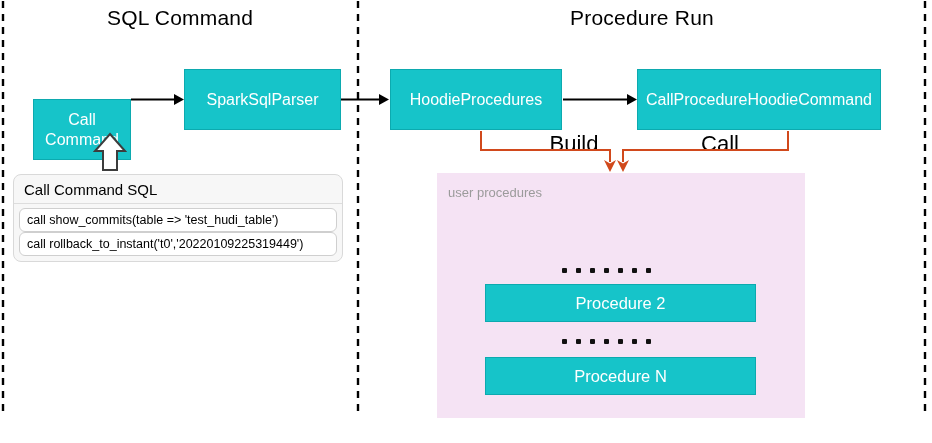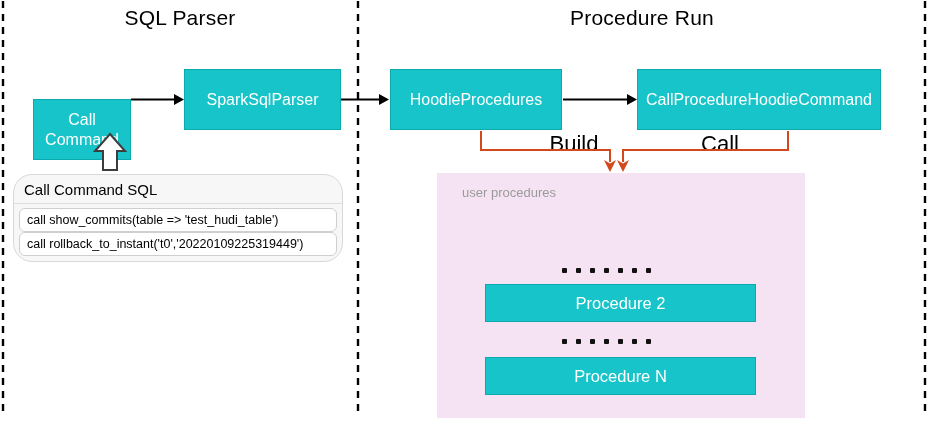--- a/index.html
+++ b/index.html
@@ -27,41 +27,41 @@
     display:flex;align-items:center;justify-content:center;text-align:center;
     font-size:16px;line-height:1.25;
   }
   .node-call-command{left:33px;top:69px;width:98px;height:61px;padding:0 12px;margin-top:30px;}
   .node-spark{left:184px;top:69px;width:157px;height:61px;}
   .node-hoodie{left:390px;top:69px;width:172px;height:61px;}
   .node-cphc{left:637px;top:69px;width:244px;height:61px;}
 
   .sql-panel{
     position:absolute;left:13px;top:174px;width:330px;
-    background:#f7f7f7;border:1px solid #d9d9d9;border-radius:19px;
+    background:#f7f7f7;border:1px solid #d9d9d9;border-radius:8px;
   }
   .sql-panel-header{
     font-size:15px;padding:6px 10px 5px 10px;border-bottom:1px solid #ddd;
   }
   .sql-rows{padding:4px 5px 5px 5px;}
   .sql-row{
     background:#fff;border:1px solid #cfcfcf;border-radius:6px;
     font-size:12.5px;padding:4px 7px;white-space:nowrap;
   }
   .sql-row:last-child{margin-bottom:0;}
 
   .edge-label{position:absolute;top:131px;width:70px;text-align:center;font-size:22px;}
   .edge-label-build{left:539px;}
   .edge-label-call{left:685px;}
 
   .pink-container{
     position:absolute;left:437px;top:173px;width:368px;height:245px;
     background:var(--pink);
   }
-  .pink-label{position:absolute;left:11px;top:12px;font-size:13px;color:var(--muted);margin-left:14px;}
+  .pink-label{position:absolute;left:11px;top:12px;font-size:13px;color:var(--muted);}
   .proc-node{
     position:absolute;left:48px;width:271px;height:38px;
     background:var(--teal);border:1px solid var(--teal-border);
     color:#fff;display:flex;align-items:center;justify-content:center;
     font-size:16.5px;
   }
   .proc-1{top:40px;}
   .proc-2{top:111px;}
   .proc-n{top:184px;}
   .dots-row{
@@ -77,21 +77,21 @@
   .black-head{fill:#000;}
   .red-edge{stroke:var(--red);stroke-width:2;fill:none;}
   .red-head{fill:var(--red);}
   .hollow-arrow{fill:#fff;stroke:#3d3d3d;stroke-width:2;stroke-linejoin:miter;}
 </style>
 </head>
 <body>
 
 <div class="stage">
 
-  <div class="section-title title-left">SQL Parser</div>
+  <div class="section-title title-left">SQL Command</div>
   <div class="section-title title-right">Procedure Run</div>
 
   <div class="node node-call-command">Call Command</div>
   <div class="node node-hoodie">HoodieProcedures</div>
 
   <div class="node node-spark">SparkSqlParser</div>
   <div class="node node-cphc">CallProcedureHoodieCommand</div>
 
   <div class="sql-panel">
     <div class="sql-panel-header">Call Command SQL</div>

